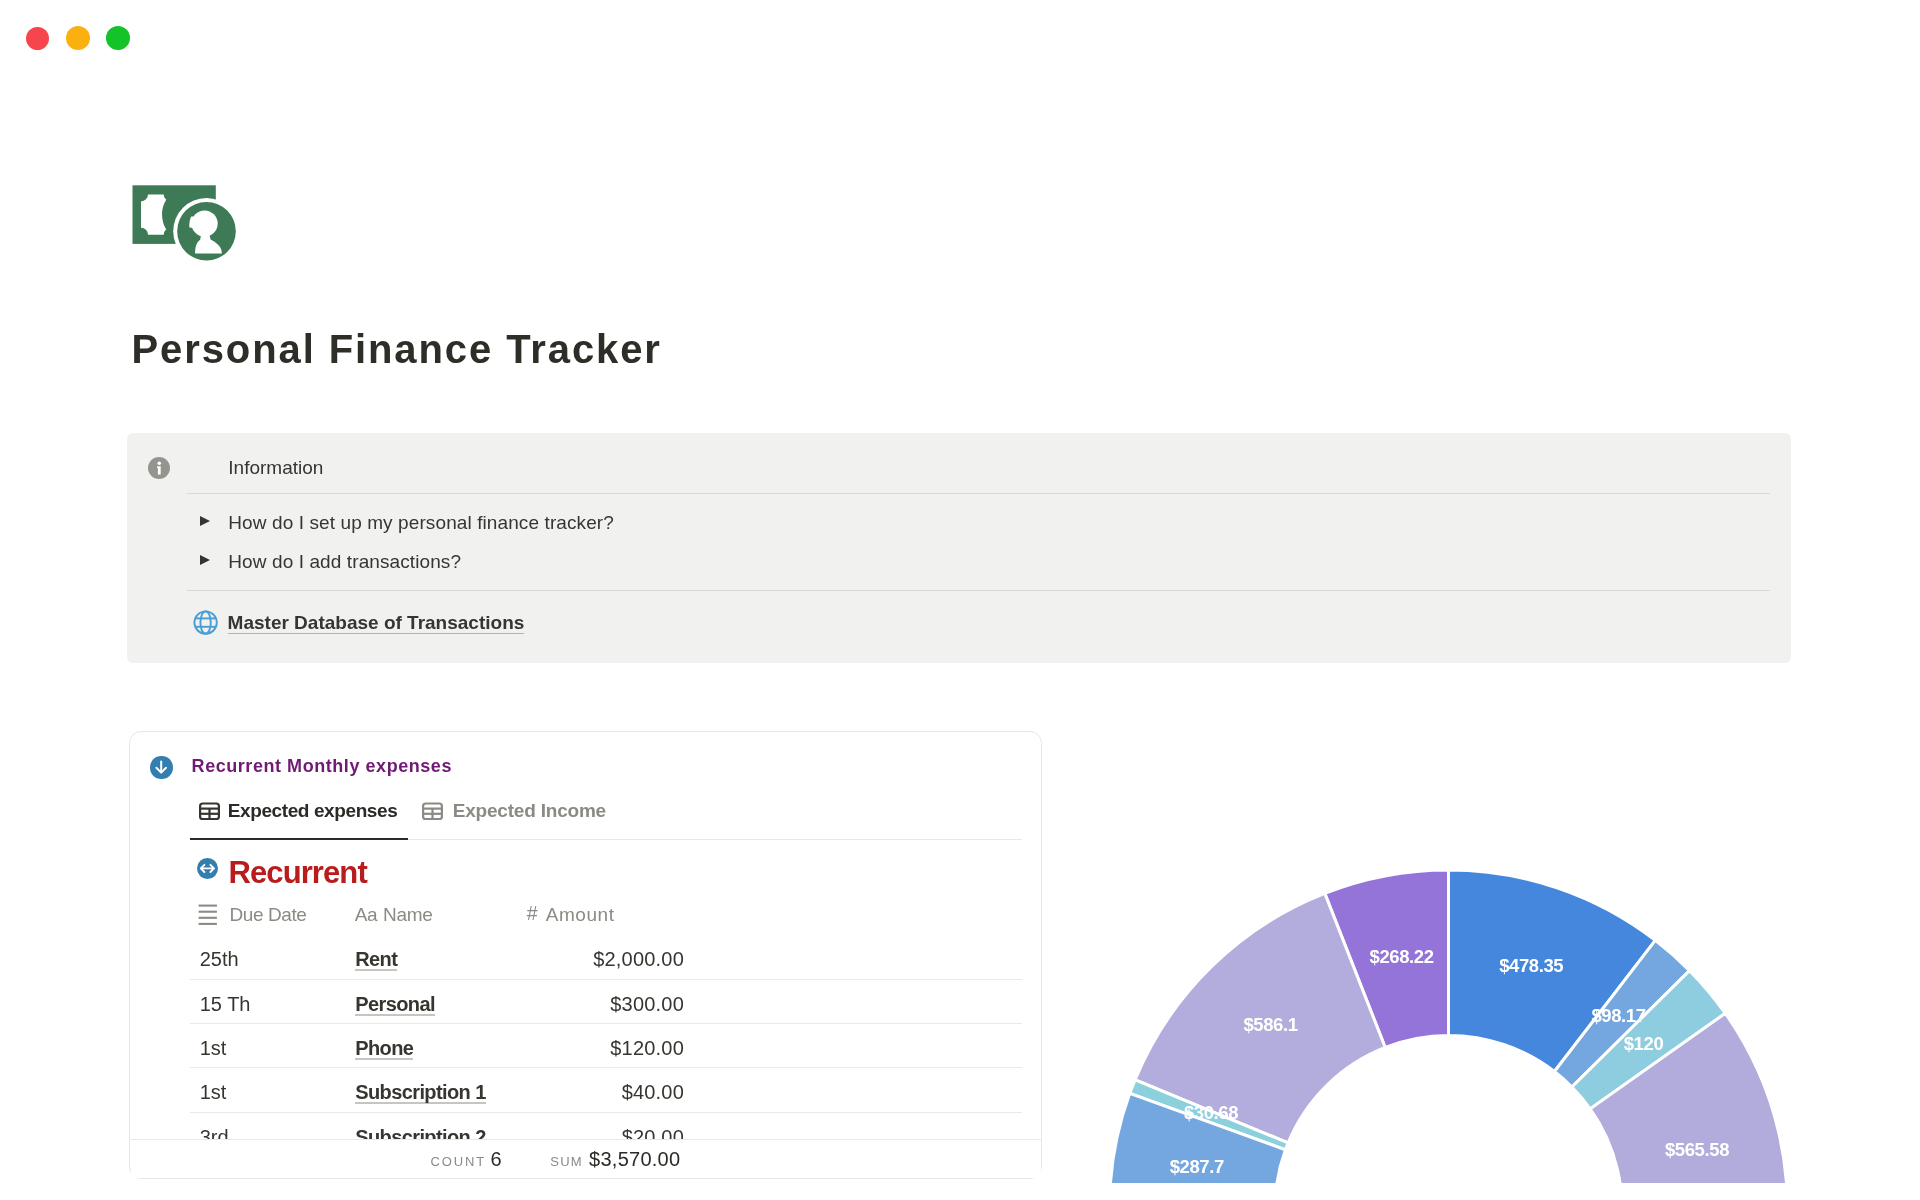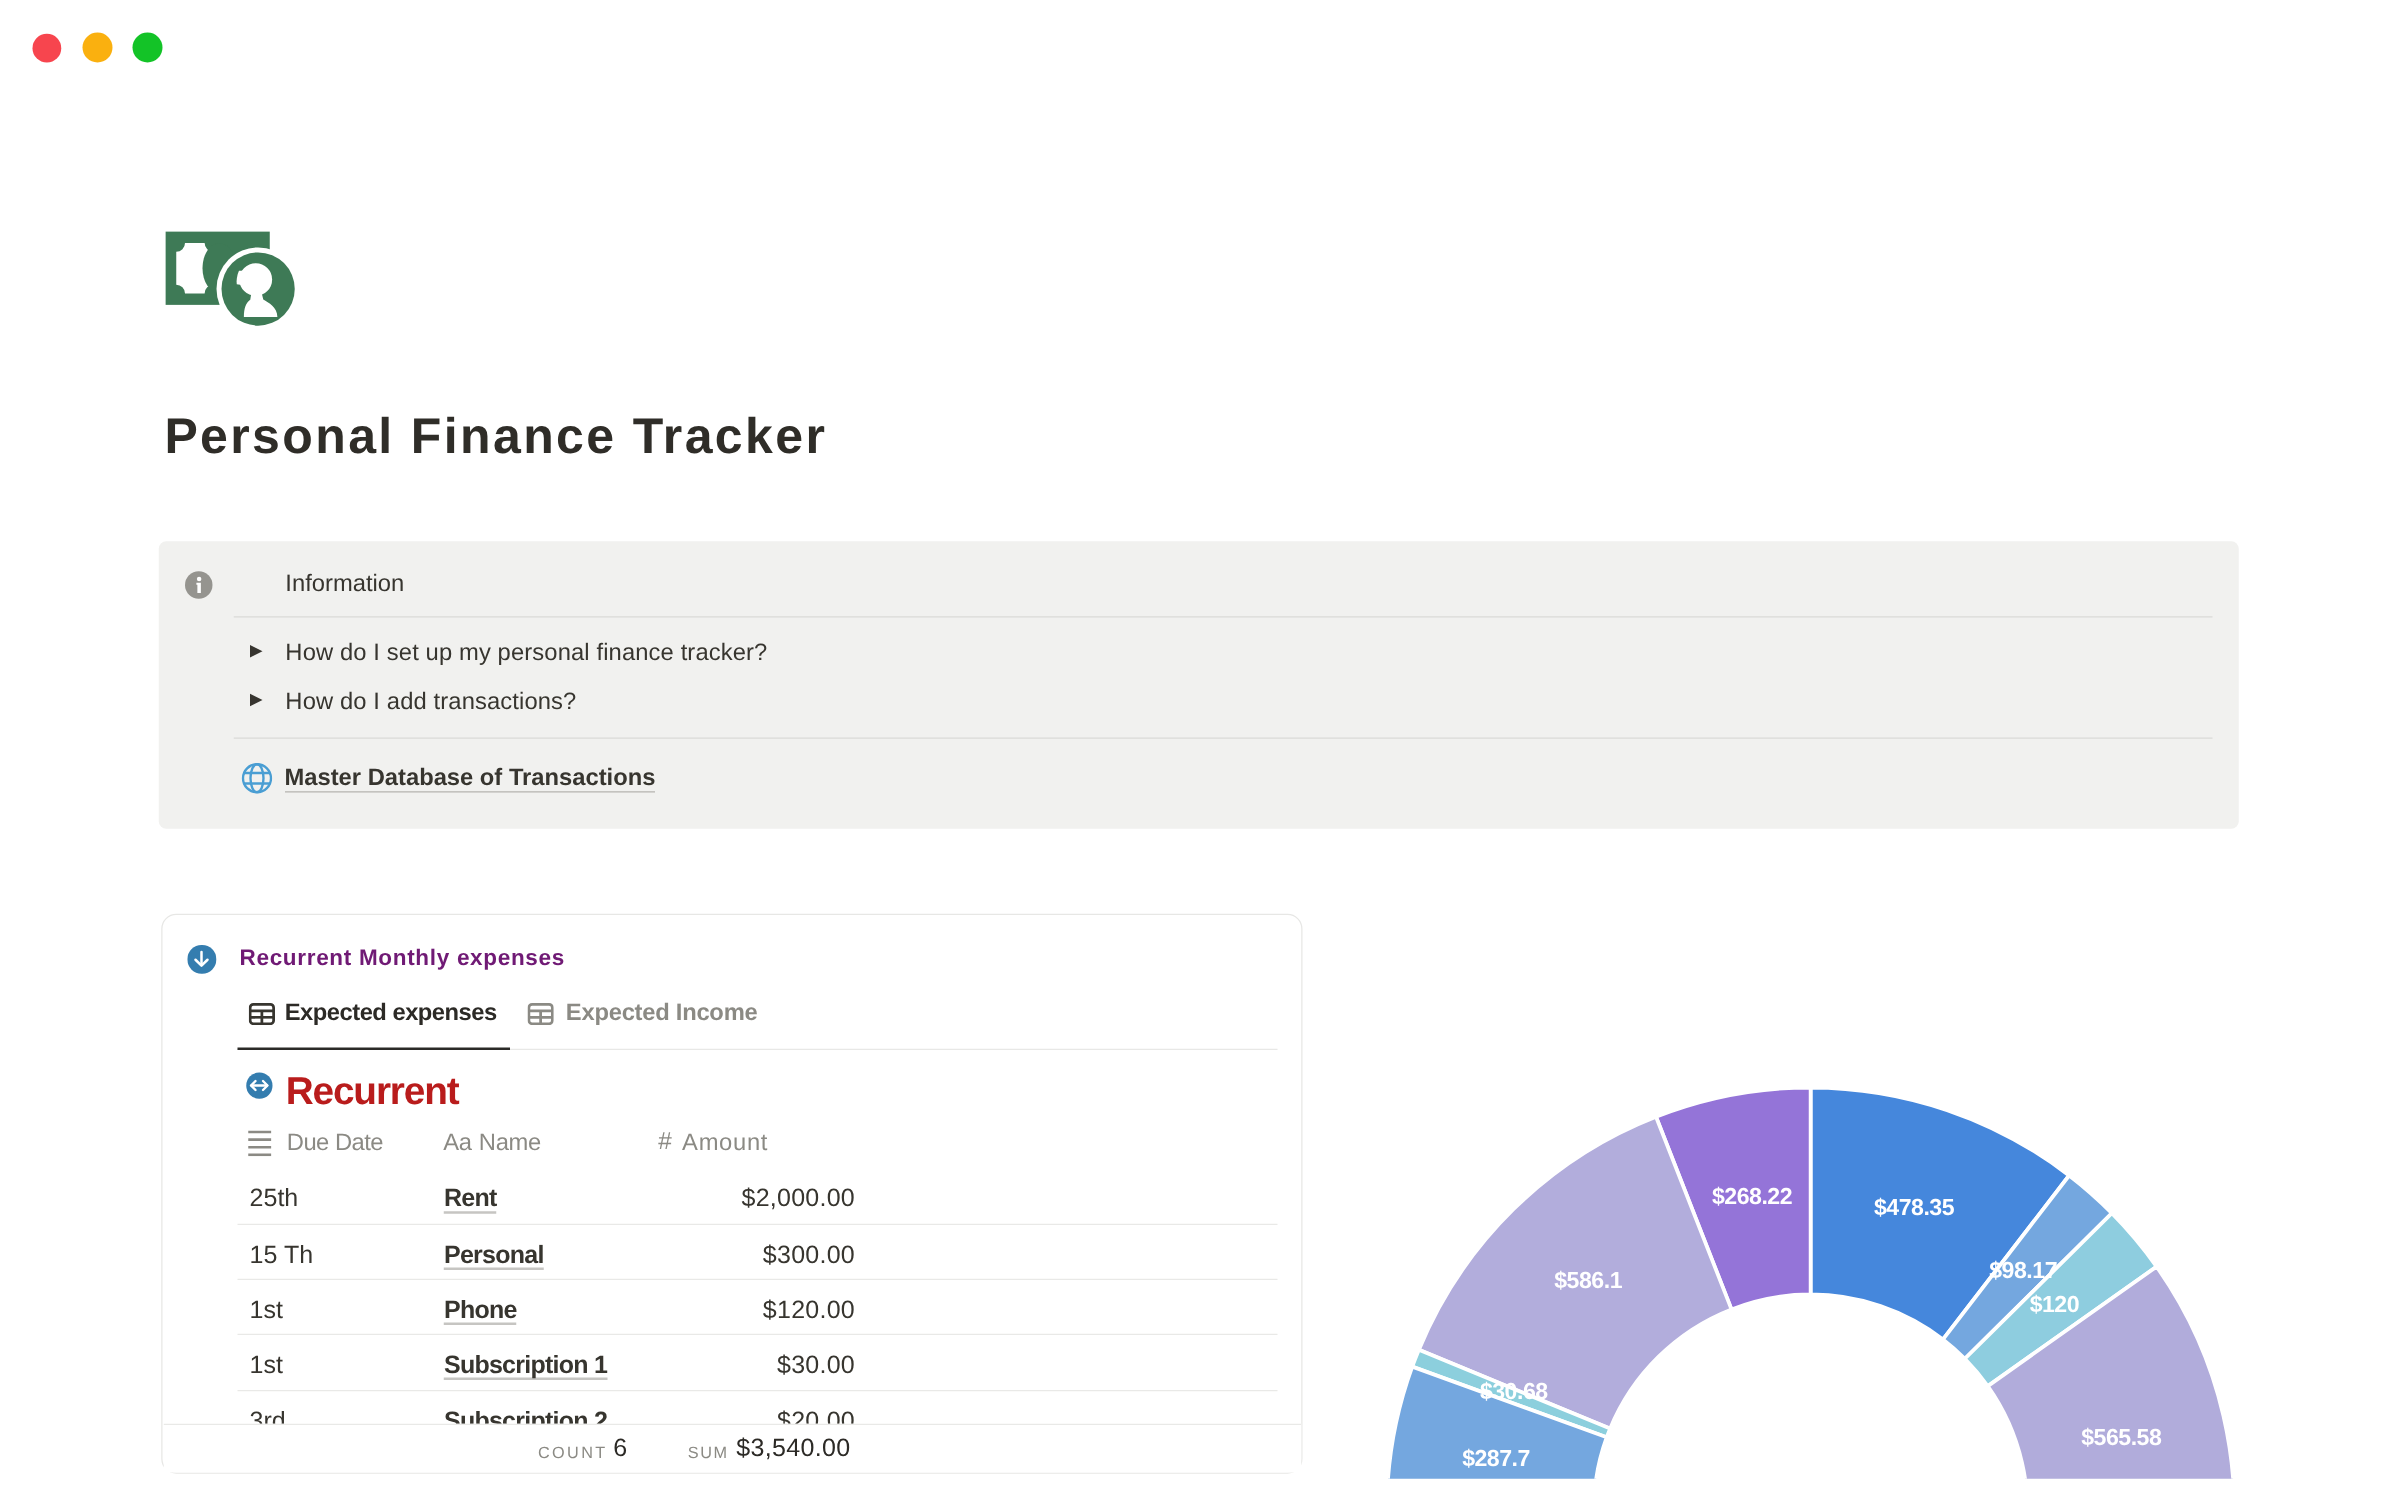--- a/index.html
+++ b/index.html
@@ -113,31 +113,31 @@
 <div class="a" style="left:199.7px;top:993.6px;font-size:20px;">15 Th</div>
 <div class="a" style="left:355.2px;top:993.6px;font-size:20px;font-weight:bold;letter-spacing:-0.6px;border-bottom:2px solid #c6c5c2;">Personal</div>
 <div class="a" style="left:481px;top:993.6px;width:203px;text-align:right;font-size:20px;letter-spacing:0.2px;">$300.00</div>
 <div class="a" style="left:189.6px;top:1023.0px;width:832px;height:1px;background:#e9e9e7;"></div>
 <div class="a" style="left:199.7px;top:1037.9px;font-size:20px;">1st</div>
 <div class="a" style="left:355.2px;top:1037.9px;font-size:20px;font-weight:bold;letter-spacing:-0.6px;border-bottom:2px solid #c6c5c2;">Phone</div>
 <div class="a" style="left:481px;top:1037.9px;width:203px;text-align:right;font-size:20px;letter-spacing:0.2px;">$120.00</div>
 <div class="a" style="left:189.6px;top:1067.3px;width:832px;height:1px;background:#e9e9e7;"></div>
 <div class="a" style="left:199.7px;top:1082.2px;font-size:20px;">1st</div>
 <div class="a" style="left:355.2px;top:1082.2px;font-size:20px;font-weight:bold;letter-spacing:-0.6px;border-bottom:2px solid #c6c5c2;">Subscription 1</div>
-<div class="a" style="left:481px;top:1082.2px;width:203px;text-align:right;font-size:20px;letter-spacing:0.2px;">$30.00</div>
+<div class="a" style="left:481px;top:1082.2px;width:203px;text-align:right;font-size:20px;letter-spacing:0.2px;">$40.00</div>
 <div class="a" style="left:189.6px;top:1111.6px;width:832px;height:1px;background:#e9e9e7;"></div>
 <div class="a" style="left:199.7px;top:1126.5px;font-size:20px;">3rd</div>
 <div class="a" style="left:355.2px;top:1126.5px;font-size:20px;font-weight:bold;letter-spacing:-0.6px;border-bottom:2px solid #c6c5c2;">Subscription 2</div>
 <div class="a" style="left:481px;top:1126.5px;width:203px;text-align:right;font-size:20px;letter-spacing:0.2px;">$20.00</div>
 
 <div class="a" style="left:130.5px;top:1138.9px;width:910px;height:38.9px;background:#fff;border-top:1px solid #e9e9e7;"></div>
 <div class="a" style="left:430.4px;top:1155.0px;font-size:13px;letter-spacing:1.9px;color:#8b8a84;">COUNT</div>
 <div class="a" style="left:490.6px;top:1149.1px;font-size:20px;color:#2c2a26;">6</div>
 <div class="a" style="left:550.3px;top:1155.0px;font-size:13px;letter-spacing:1.2px;color:#8b8a84;">SUM</div>
-<div class="a" style="left:589.1px;top:1149.1px;font-size:20px;letter-spacing:0.25px;color:#2c2a26;">$3,540.00</div>
+<div class="a" style="left:589.1px;top:1149.1px;font-size:20px;letter-spacing:0.25px;color:#2c2a26;">$3,570.00</div>
 
 <svg class="a" style="left:1080px;top:850px;" width="740" height="333" viewBox="1080 850 740 333">
 <path d="M 1448.5 870.0 A 339.0 339.0 0 0 1 1655.3 940.4 L 1554.4 1071.5 A 173.5 173.5 0 0 0 1448.5 1035.5 Z" fill="#4587dc" stroke="#ffffff" stroke-width="3"></path>
 <path d="M 1655.3 940.4 A 339.0 339.0 0 0 1 1689.5 970.6 L 1571.9 1087.0 A 173.5 173.5 0 0 0 1554.4 1071.5 Z" fill="#74a7df" stroke="#ffffff" stroke-width="3"></path>
 <path d="M 1689.5 970.6 A 339.0 339.0 0 0 1 1725.3 1013.3 L 1590.2 1108.9 A 173.5 173.5 0 0 0 1571.9 1087.0 Z" fill="#8ecddf" stroke="#ffffff" stroke-width="3"></path>
 <path d="M 1725.3 1013.3 A 339.0 339.0 0 0 1 1783.1 1263.2 L 1619.8 1236.7 A 173.5 173.5 0 0 0 1590.2 1108.9 Z" fill="#b1acdb" stroke="#ffffff" stroke-width="3"></path>
 <path d="M 1324.8 893.4 A 339.0 339.0 0 0 1 1448.5 870.0 L 1448.5 1035.5 A 173.5 173.5 0 0 0 1385.2 1047.5 Z" fill="#9474d8" stroke="#ffffff" stroke-width="3"></path>
 <path d="M 1135.1 1079.8 A 339.0 339.0 0 0 1 1324.8 893.4 L 1385.2 1047.5 A 173.5 173.5 0 0 0 1288.1 1142.9 Z" fill="#b2addc" stroke="#ffffff" stroke-width="3"></path>
 <path d="M 1129.8 1093.3 A 339.0 339.0 0 0 1 1135.1 1079.8 L 1288.1 1142.9 A 173.5 173.5 0 0 0 1285.4 1149.8 Z" fill="#8ccfdd" stroke="#ffffff" stroke-width="3"></path>
 <path d="M 1109.8 1224.4 A 339.0 339.0 0 0 1 1129.8 1093.3 L 1285.4 1149.8 A 173.5 173.5 0 0 0 1275.2 1216.9 Z" fill="#74a7df" stroke="#ffffff" stroke-width="3"></path>

